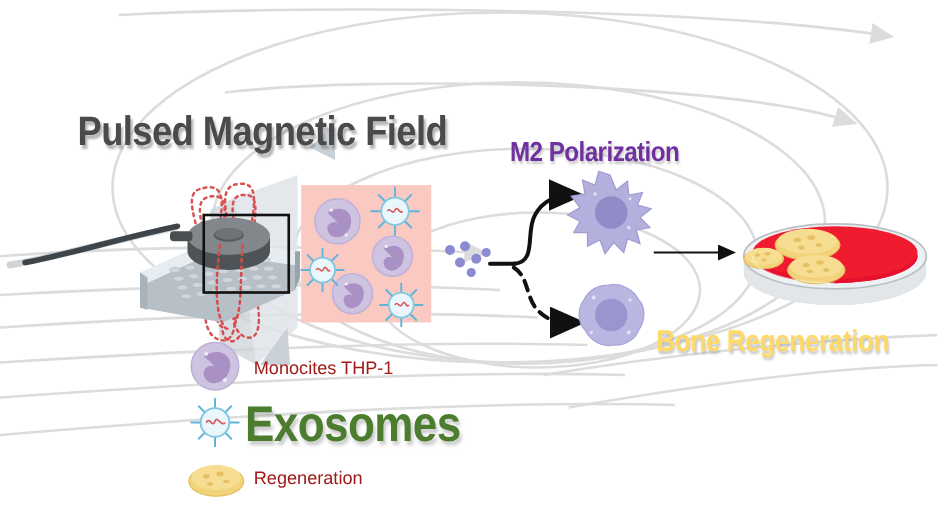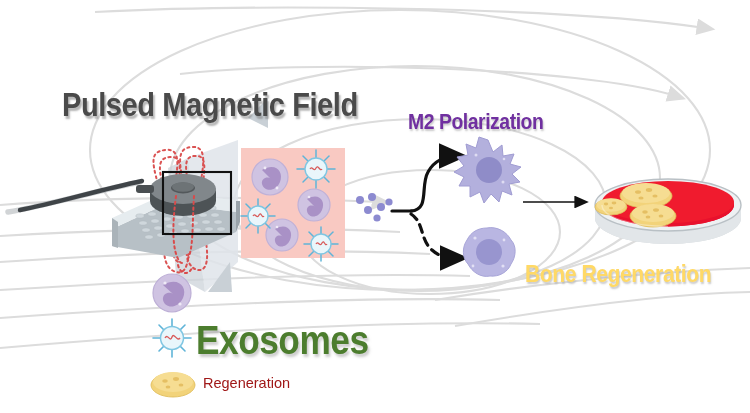--- a/index.html
+++ b/index.html
@@ -343,16 +343,17 @@
   </svg>
 
   <div class="lbl hdr" id="title-pulsed-magnetic-field">Pulsed Magnetic Field</div>
 
   <div class="lbl hdr" id="label-m2-polarization">M2 Polarization</div>
 
   <div class="lbl hdr" id="label-bone-regeneration">Bone Regeneration</div>
 
   <div class="lbl hdr" id="label-exosomes">Exosomes</div>
 
+  <div class="legend-text" id="legend-text-monocites">Monocites THP-1</div>
 
   <div class="legend-text" id="legend-text-osteoclasts">Regeneration</div>
 
 </div>
 
 </body></html>

